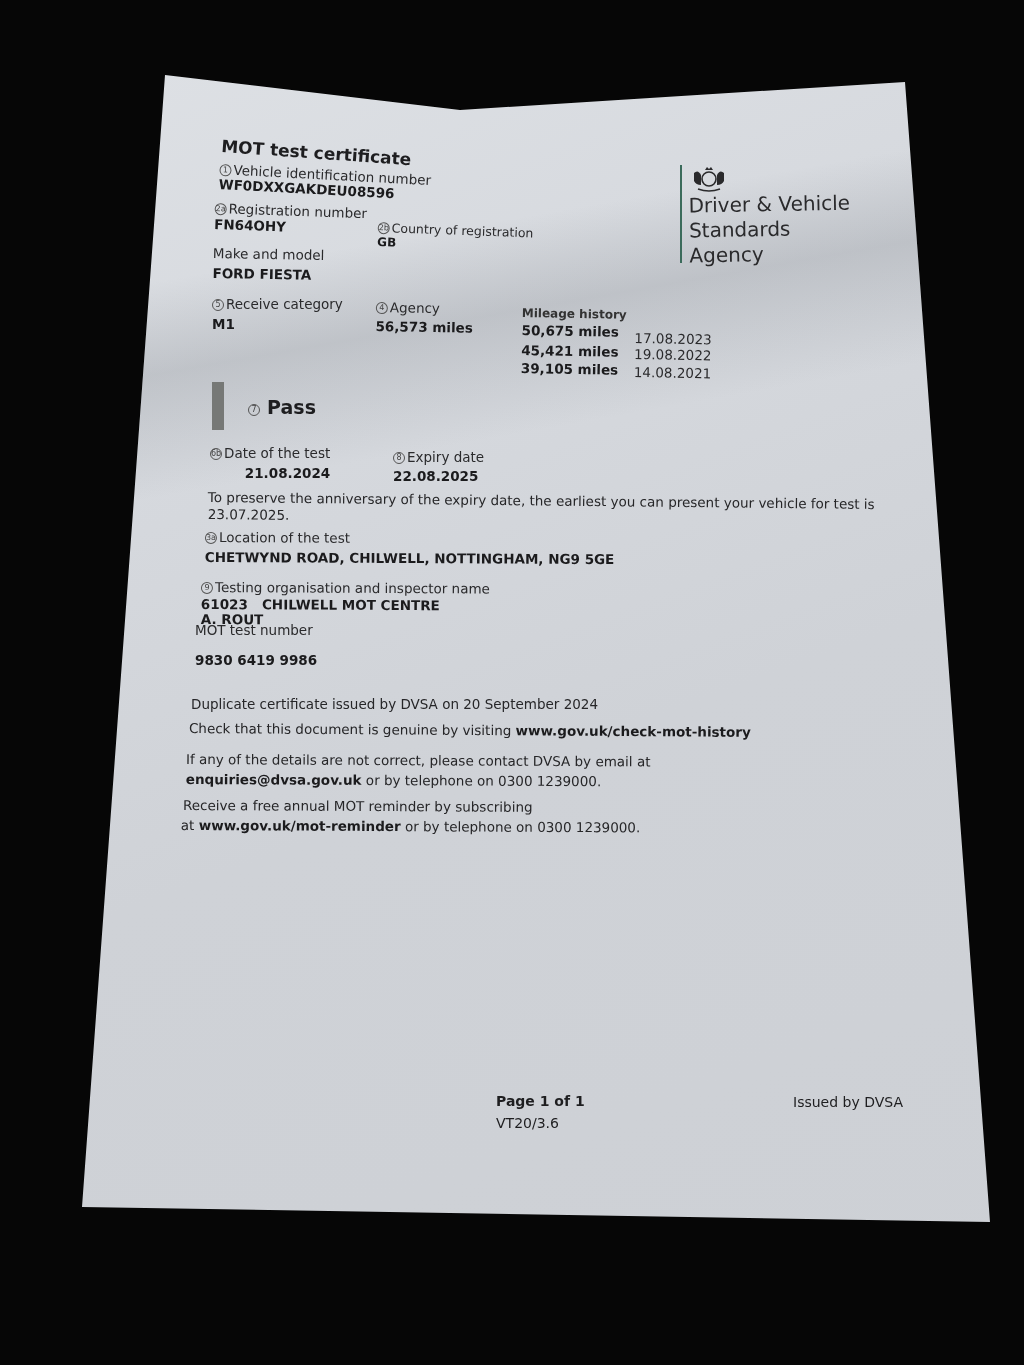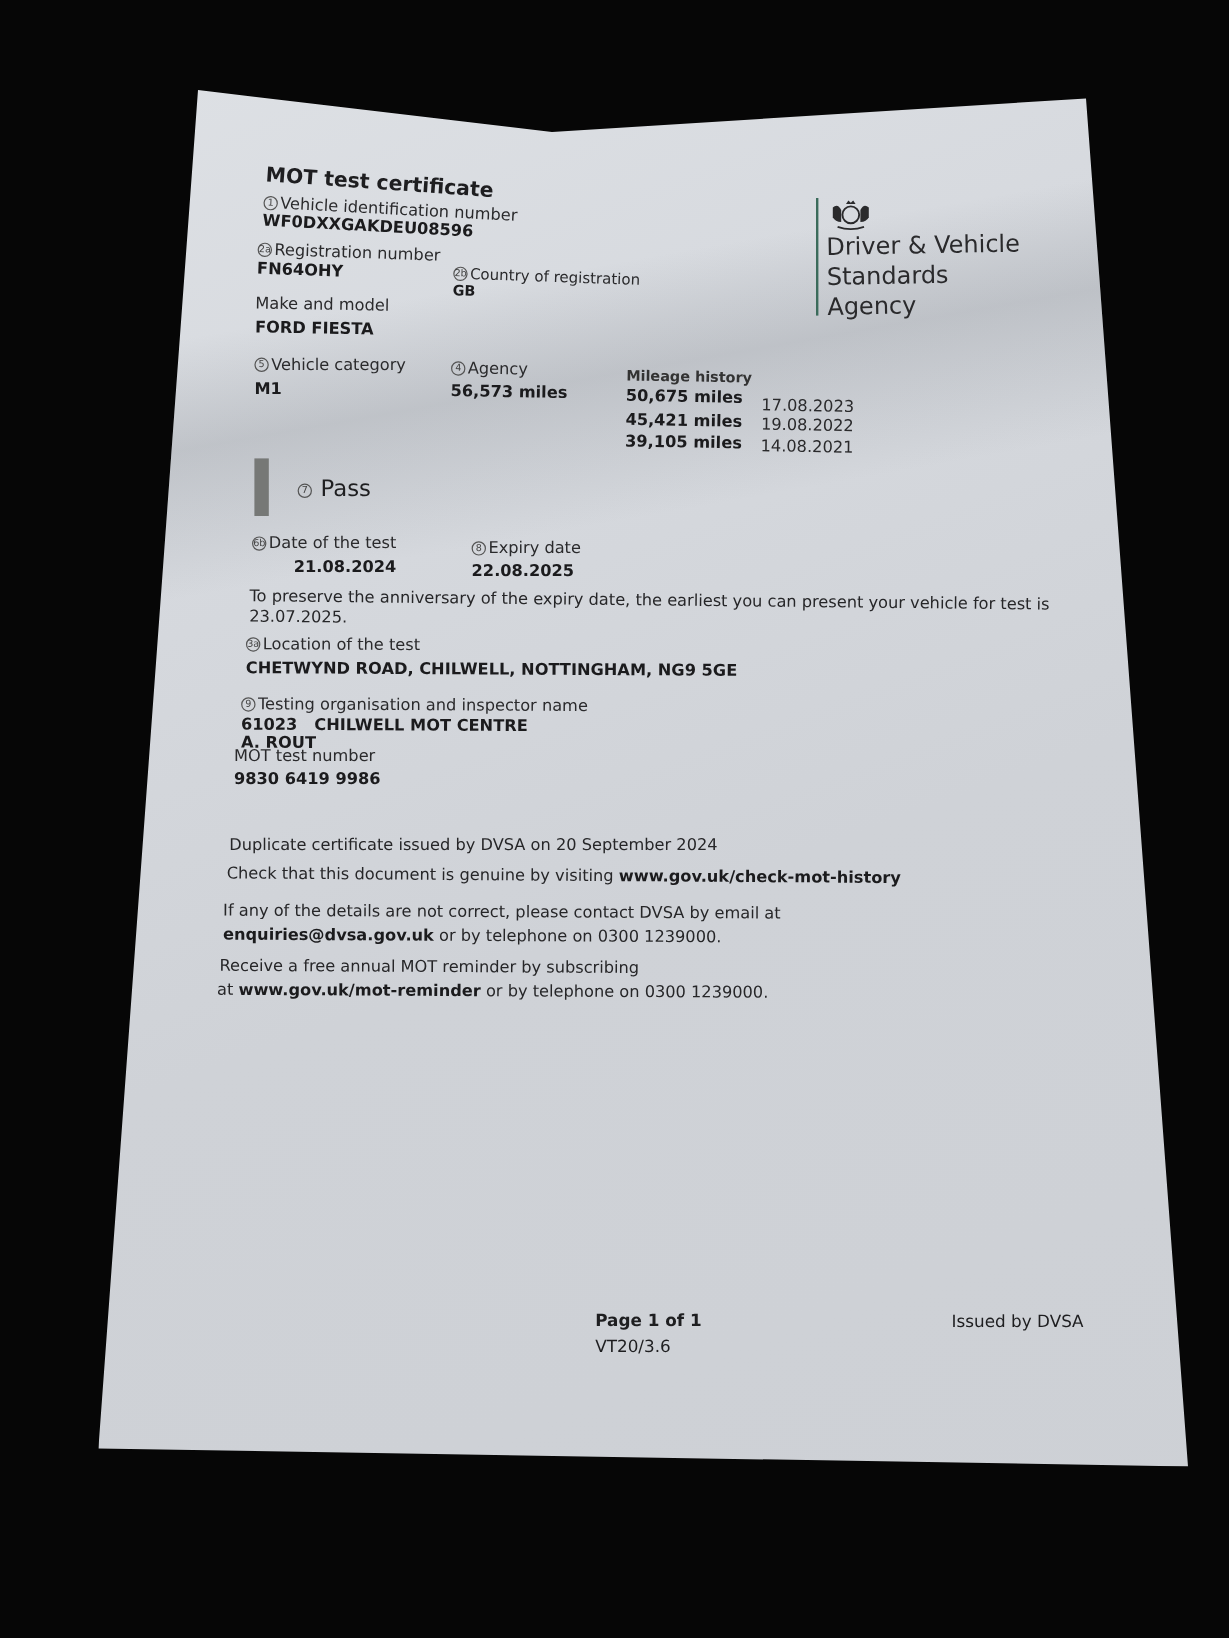--- a/index.html
+++ b/index.html
@@ -26,21 +26,21 @@
     .val { font-size: 13.5px; font-weight: bold; color: #1b1b1d; }
     .num { font-size: 8px; display: inline-block; width: 10px; height: 10px; border: 1px solid #555; border-radius: 50%; text-align: center; line-height: 10px; margin-right: 2px; vertical-align: 2px; color: #444; }
     .title { font-size: 17px; font-weight: bold; transform: rotate(4deg); transform-origin: left top; }
     .rot3 { transform: rotate(3deg); transform-origin: left top; }
     .rot2 { transform: rotate(2deg); transform-origin: left top; }
     .rot1 { transform: rotate(1deg); transform-origin: left top; }
     .logo-bar { position: absolute; left: 680px; top: 165px; width: 2px; height: 98px; background: #3b6b5b; }
     .logo-text { position: absolute; left: 689px; top: 192px; font-size: 20px; line-height: 25px; color: #2a2a2c; transform: rotate(-1deg); }
     .crest { position: absolute; left: 690px; top: 163px; width: 38px; height: 30px; }
     .pass-bar { position: absolute; left: 212px; top: 382px; width: 12px; height: 48px; background: #767876; }
-    .pass { font-size: 19px; font-weight: normal; text-align: center; }
+    .pass { font-size: 19px; font-weight: bold; text-align: center; }
     .para { font-size: 13.5px; color: #262628; line-height: 17px; }
     .para b { color: #1b1b1d; }
   </style>
 </head>
 <body>
 
 <div class="paper"></div>
 <div class="shade"></div>
 
 <div class="abs title" style="left:222px; top:136px;">MOT test certificate</div>
@@ -73,21 +73,21 @@
   <path d="M34 10 Q30 6 27 12 L27 22 Q32 22 34 18 Z" fill="#2a2a2c"></path>
   <path d="M8 26 Q19 30 30 26" fill="none" stroke="#2a2a2c" stroke-width="1.5"></path>
 </svg>
 <div class="logo-text">
   <div>Driver &amp; Vehicle</div>
   <div>Standards</div>
   <div>Agency</div>
 </div>
 
 <div class="abs" style="left:212px; top:296px;">
-  <div class="label"><span class="num">5</span><span>Vehicle category</span></div>
+  <div class="label"><span class="num">5</span><span>Receive category</span></div>
   <div class="val" style="margin-top:4px;">M1</div>
 </div>
 
 <div class="abs rot1" style="left:376px; top:299px;">
   <div class="label"><span class="num">4</span><span>Agency</span></div>
   <div class="val" style="margin-top:3px;">56,573 miles</div>
 </div>
 
 <div class="abs rot1" style="left:522px; top:306px;">
   <div class="label" style="font-size:12px; font-weight:bold; color:#333;">Mileage history</div>
@@ -134,21 +134,21 @@
 <div class="abs" style="left:201px; top:579px; transform:rotate(0.3deg); transform-origin:left top;">
   <div class="label"><span class="num">9</span><span>Testing organisation and inspector name</span></div>
   <div class="val" style="margin-top:2px; line-height:15px;">
     <span>61023</span>&nbsp;&nbsp;&nbsp;<span>CHILWELL MOT CENTRE</span>
   </div>
   <div class="val" style="line-height:14px;">A. ROUT</div>
 </div>
 
 <div class="abs" style="left:195px; top:622px;">
   <div class="label">MOT test number</div>
-  <div class="val" style="margin-top:3px;">9830 6419 9986</div>
+  <div class="val" style="margin-top:14px;">9830 6419 9986</div>
 </div>
 
 <div class="abs para" style="left:191px; top:696px;">Duplicate certificate issued by DVSA on 20 September 2024</div>
 
 <div class="abs para" style="left:189px; top:720px; transform:rotate(0.4deg); transform-origin:left top;">
   <span>Check that this document is genuine by visiting </span><b>www.gov.uk/check-mot-history</b>
 </div>
 
 <div class="abs para" style="left:186px; top:751px; transform:rotate(0.3deg); transform-origin:left top;">
   <div>If any of the details are not correct, please contact DVSA by email at</div>

